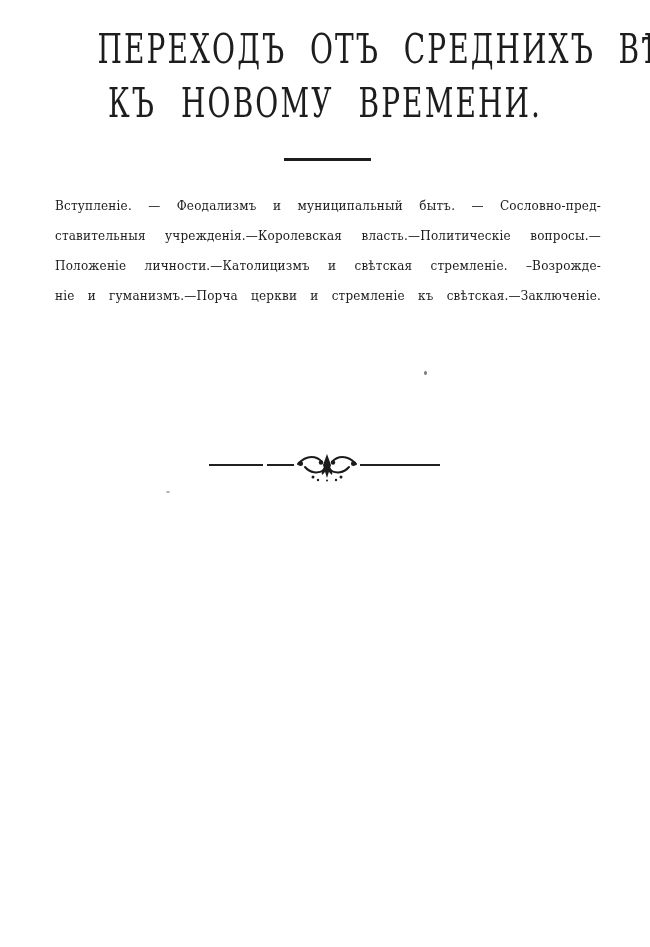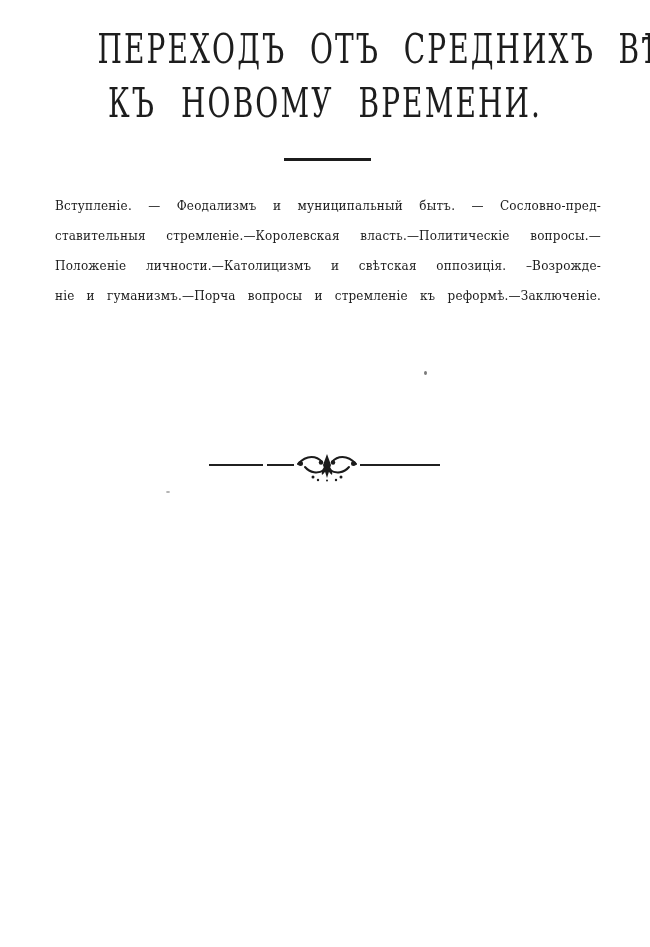--- a/index.html
+++ b/index.html
@@ -115,23 +115,23 @@
 
 <div class="page">
 
   <div class="title-line title-line-1">ПЕРЕХОДЪ ОТЪ СРЕДНИХЪ ВѢКОВЪ</div>
   <div class="title-line title-line-2">КЪ НОВОМУ ВРЕМЕНИ.</div>
 
   <div class="title-rule"></div>
 
   <div class="summary">
     <span class="summary-line">Вступленіе. — Феодализмъ и муниципальный бытъ. — Сословно-пред-</span>
-    <span class="summary-line">ставительныя стремленіе.—Королевская власть.—Политическіе вопросы.—</span>
-    <span class="summary-line">Положеніе личности.—Католицизмъ и свѣтская оппозиція. –Возрожде-</span>
-    <span class="summary-line">ніе и гуманизмъ.—Порча вопросы и стремленіе къ реформѣ.—Заключеніе.</span>
+    <span class="summary-line">ставительныя учрежденія.—Королевская власть.—Политическіе вопросы.—</span>
+    <span class="summary-line">Положеніе личности.—Католицизмъ и свѣтская стремленіе. –Возрожде-</span>
+    <span class="summary-line">ніе и гуманизмъ.—Порча церкви и стремленіе къ свѣтская.—Заключеніе.</span>
   </div>
 
   <div class="divider">
     <div class="div-line div-line-a"></div>
     <div class="div-line div-line-b"></div>
     <svg class="fleuron" viewBox="0 0 124 60" xmlns="http://www.w3.org/2000/svg" aria-hidden="true">
       <g fill="none" stroke="#1b1b1b" stroke-width="4" stroke-linecap="round">
         <path d="M4 24 C 22 4, 42 8, 52 20"></path>
         <path d="M120 24 C 102 4, 82 8, 72 20"></path>
         <path d="M18 30 C 28 42, 44 44, 56 36"></path>

